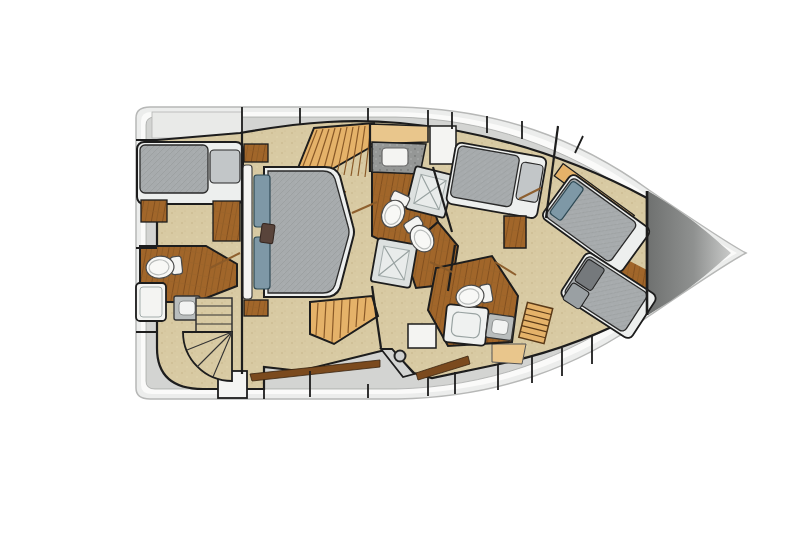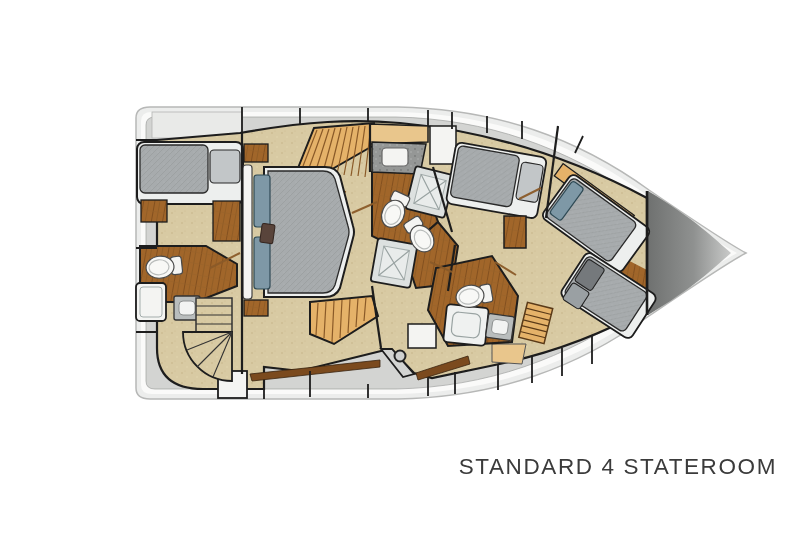--- a/index.html
+++ b/index.html
@@ -214,15 +214,14 @@
 
   <g stroke="var(--c-wood_trim)" stroke-width="2" fill="none" opacity="0.95">
     <path d="M210,268 L240,253"></path>
     <path d="M352,213 L377,202"></path>
     <path d="M495,262 L516,275"></path>
     <path d="M519,199 L541,188"></path>
     <path d="M430,262 L452,272"></path>
   </g>
 </svg>
 
-<div class="caption">STANDARD 4 STATEROOM</div>
 
 </div>
 
 </body></html>

